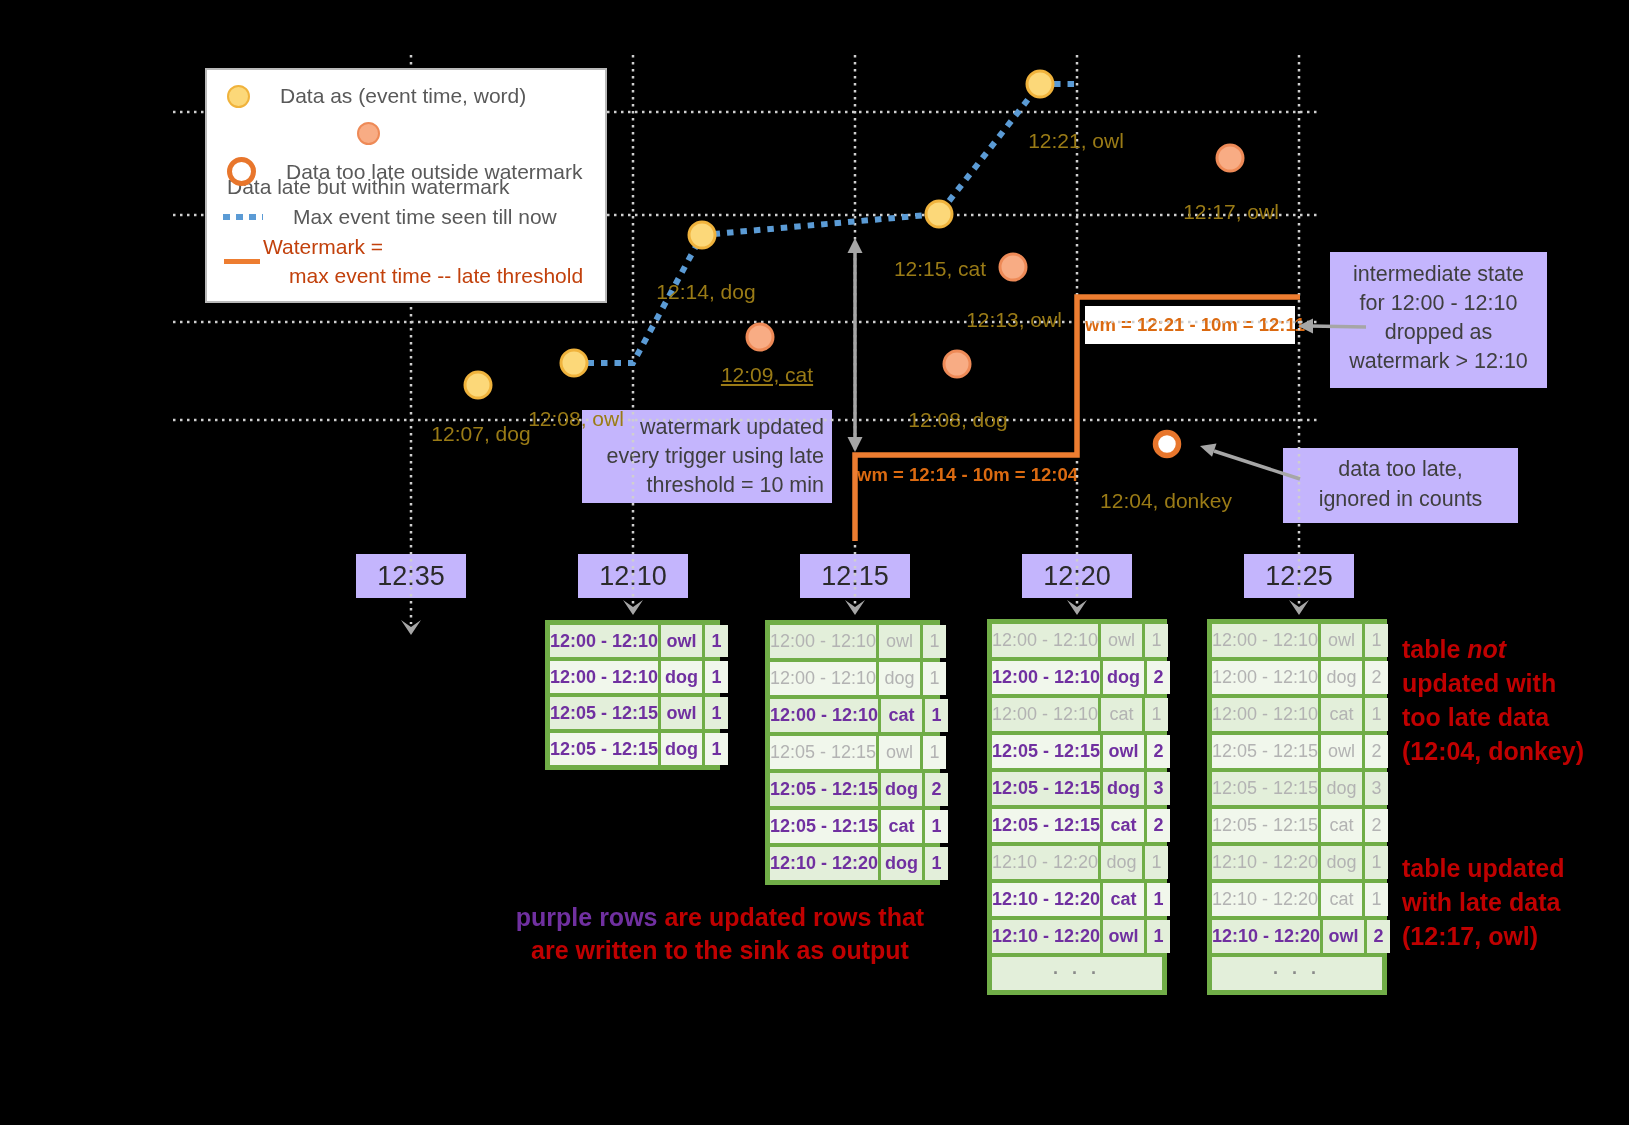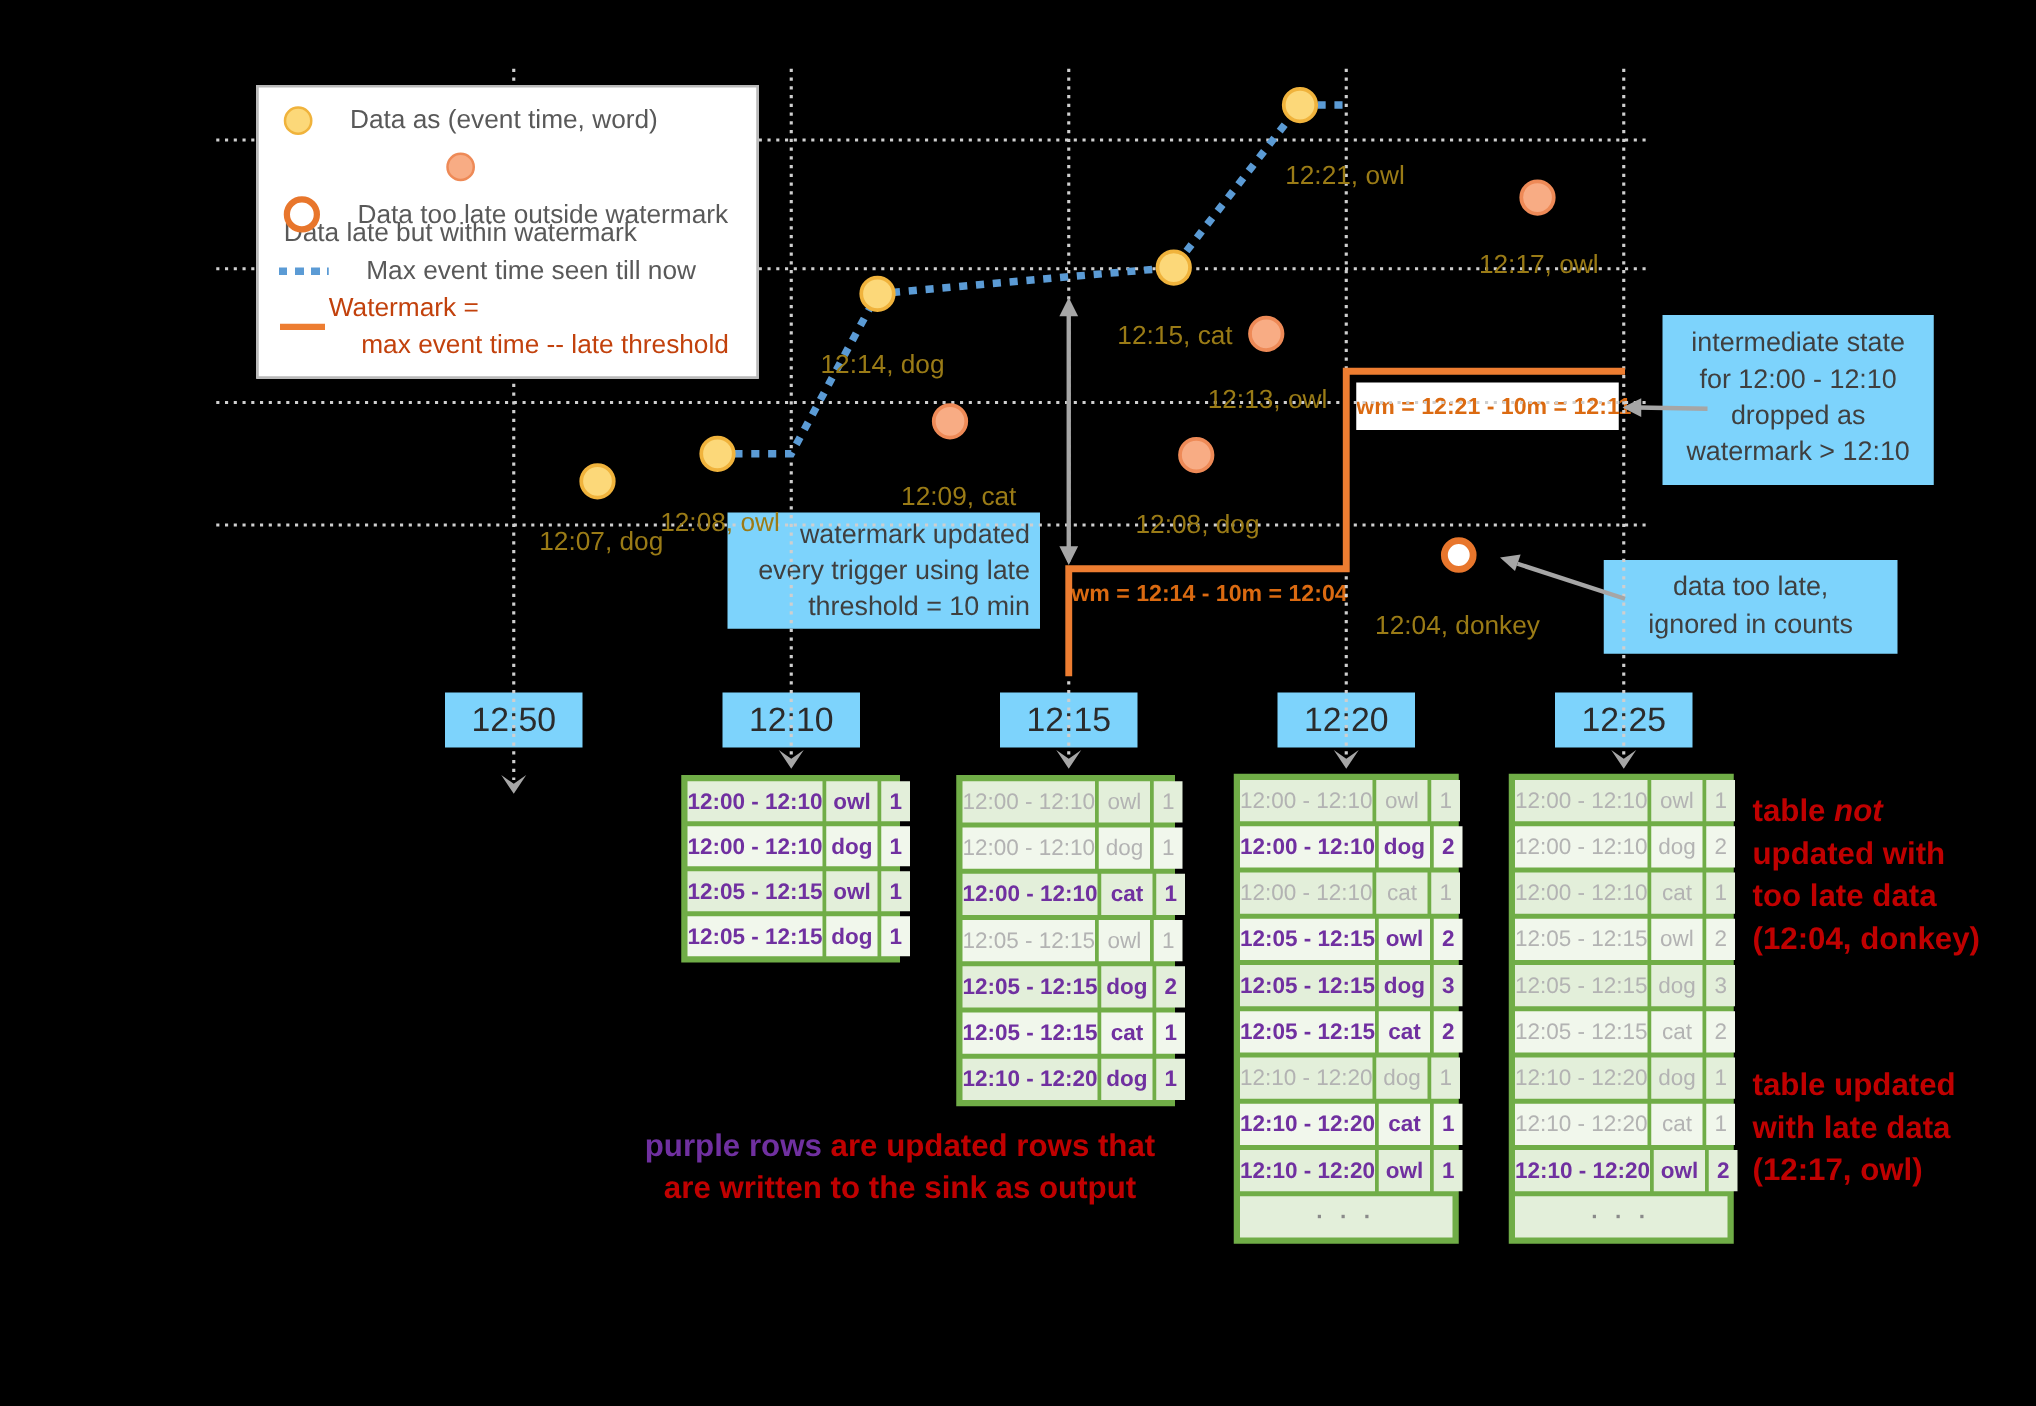--- a/index.html
+++ b/index.html
@@ -15,21 +15,21 @@
   .blue-dash{stroke:var(--max_event_line,#5B9BD5);stroke-width:6;stroke-dasharray:6.5 7;fill:none;}
   .orange-line{stroke:var(--watermark_line,#ED7D31);stroke-width:5.5;fill:none;}
   .garrow{stroke:#A6A6A6;stroke-width:3.5;fill:none;}
   .ghead{fill:#A6A6A6;stroke:none;}
   .chev{fill:#A6A6A6;}
   .pt.on-time{fill:var(--on_time_fill,#FCD879);stroke:var(--on_time_stroke,#F0B33C);stroke-width:3;}
   .pt.late{fill:var(--late_fill,#F8AC84);stroke:var(--late_stroke,#EE8A57);stroke-width:3;}
   .pt.too-late{fill:#fff;stroke:var(--too_late_stroke,#E8762C);stroke-width:5.5;}
 
   
-  .wbox{position:absolute;background:#7dd3fc;color:#3F3F3F;}
+  .wbox{position:absolute;background:#c4b5fd;color:#3F3F3F;}
   .timebox{width:110px;height:44px;font-size:27px;line-height:44px;text-align:center;color:#2B2B2B;}
   .ann{font-size:21.5px;line-height:29px;}
   #ann-watermark-updated{left:582px;top:410px;width:250px;height:93px;text-align:right;padding:3px 8px 0 0;box-sizing:border-box;}
   #ann-intermediate{left:1330px;top:252px;width:217px;height:136px;text-align:center;padding-top:8px;box-sizing:border-box;}
   #ann-too-late{left:1283px;top:448px;width:235px;height:75px;text-align:center;padding-top:6px;box-sizing:border-box;line-height:30px;}
 
   
   .wm-label{position:absolute;color:var(--wm_text,#DB6A11);font-size:18.5px;font-weight:700;white-space:nowrap;}
   #wm1{left:857px;top:464px;}
   #wm2{left:1085px;top:306px;width:210px;height:38px;background:#fff;text-align:center;line-height:38px;}
@@ -71,21 +71,21 @@
   #note-right-top{left:1402px;top:601px;margin-top:31px;}
   #note-right-bottom{left:1402px;top:851px;}
 </style>
 </head>
 <body>
 
 <div id="canvas">
 
   <div id="boxes-layer" class="layer">
 
-    <div class="wbox timebox" style="left:356px;top:554px;">12:50</div>
+    <div class="wbox timebox" style="left:356px;top:554px;">12:35</div>
     <div class="wbox timebox" style="left:578px;top:554px;">12:10</div>
     <div class="wbox timebox" style="left:800px;top:554px;">12:15</div>
     <div class="wbox timebox" style="left:1022px;top:554px;">12:20</div>
     <div class="wbox timebox" style="left:1244px;top:554px;">12:25</div>
 
     <div class="wbox ann" id="ann-watermark-updated">
       <div>watermark updated</div>
       <div>every trigger using late</div>
       <div>threshold = 10 min</div>
     </div>
@@ -348,21 +348,21 @@
       <div class="lg-text" style="left:56px;top:165px;">Watermark =</div>
       <span class="lg-solid" style="left:17px;top:189px;"></span>
       <div class="lg-text" style="left:82px;top:194px;">max event time -- late threshold</div>
     </div>
     <div id="point-labels">
         <div class="pt-label" style="left: 481px; top: 393px;">12:07, dog</div>
         <div class="pt-label" style="left: 576px; top: 378px;">12:08, owl</div>
         <div class="pt-label" style="left: 706px; top: 251px;">12:14, dog</div>
         <div class="pt-label" style="left: 940px; top: 228px;">12:15, cat</div>
         <div class="pt-label" style="left: 1076px; top: 100px;">12:21, owl</div>
-        <div class="pt-label" style="left: 767px; top: 357px;">12:09, cat</div>
+        <div class="pt-label" style="left: 767px; top: 334px; text-decoration: underline;">12:09, cat</div>
         <div class="pt-label" style="left: 1014px; top: 279px;">12:13, owl</div>
         <div class="pt-label" style="left: 958px; top: 379px;">12:08, dog</div>
         <div class="pt-label" style="left: 1231px; top: 171px;">12:17, owl</div>
         <div class="pt-label" style="left: 1166px; top: 460px;">12:04, donkey</div>
       </div>
   </div>
 
 </div>
 
 </body></html>

